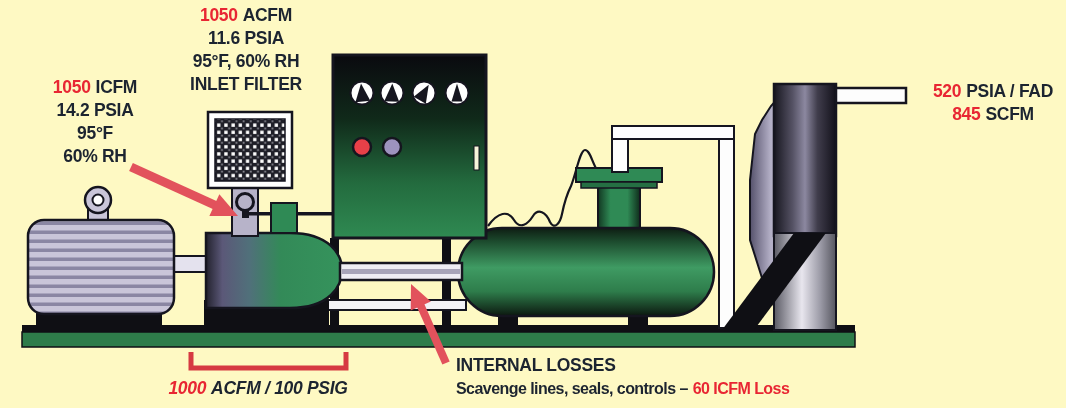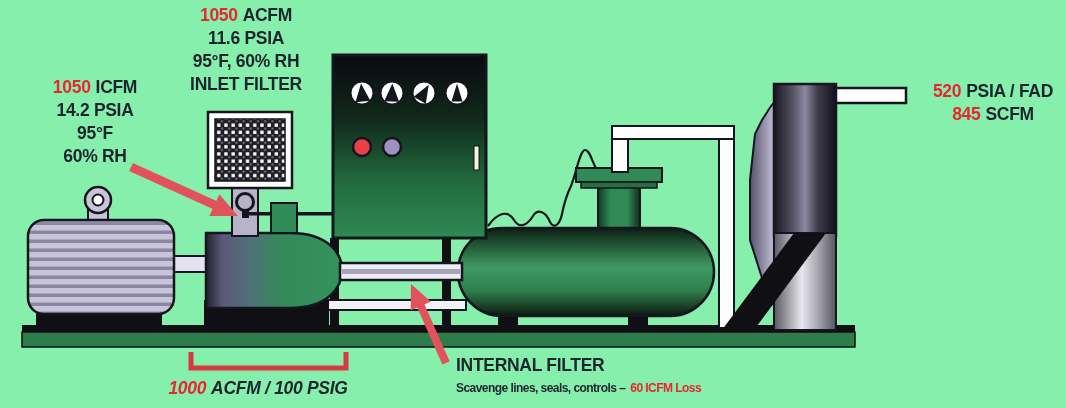--- a/index.html
+++ b/index.html
@@ -1,28 +1,28 @@
 <!DOCTYPE html>
 <html><head>
 <meta charset="utf-8">
 <style>
   html,body{margin:0;padding:0;background:#fff;}
   .canvas{
-    position:relative;width:1066px;height:408px;background:#86efac;overflow:hidden;
+    position:relative;width:1066px;height:408px;background:#fef9c3;overflow:hidden;
     font-family:"Liberation Sans",sans-serif;
   }
   .canvas svg{position:absolute;left:0;top:0;}
   .lbl{
     position:absolute;font-weight:bold;font-size:17.5px;line-height:23px;
     color:#1c2430;letter-spacing:-0.3px;white-space:nowrap;text-align:center;
   }
   .lbl .red{color:#e82633;}
   .lbl .u{margin-left:5px;}
   .lbl.left-align{text-align:left;}
-  .tight{font-size:12px;letter-spacing:-0.55px;text-align:right;}
+  .tight{font-size:16px;letter-spacing:-0.55px;text-align:right;}
 </style>
 </head>
 <body>
 
 <div class="canvas">
 
   <svg width="1066" height="408" viewBox="0 0 1066 408">
     <defs>
       <pattern id="fins" width="10" height="9" patternUnits="userSpaceOnUse">
         <rect width="10" height="9" fill="#c9c5d9"></rect>
@@ -208,17 +208,17 @@
   <div class="lbl" style="left:908px;top:80px;width:170px;">
     <div><span class="red">520</span><span class="u">PSIA / FAD</span></div>
     <div><span class="red">845</span><span class="u">SCFM</span></div>
   </div>
 
   <div class="lbl" style="left:160px;top:377px;width:196px;font-style:italic;">
     <div><span class="red">1000</span><span class="u">ACFM / 100 PSIG</span></div>
   </div>
 
   <div class="lbl left-align" style="left:456px;top:354px;">
-    <div>INTERNAL FILTER</div>
+    <div>INTERNAL LOSSES</div>
     <div class="tight"><span>Scavenge lines, seals, controls –</span><span class="red u">60 ICFM Loss</span></div>
   </div>
 
 </div>
 
 </body></html>

